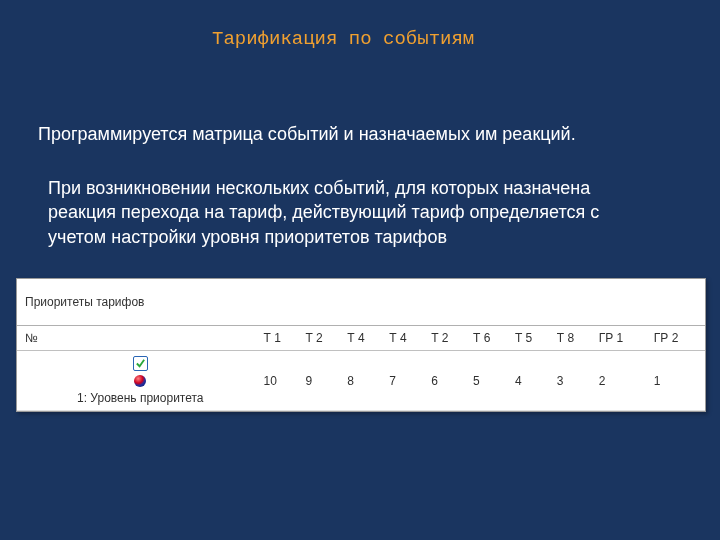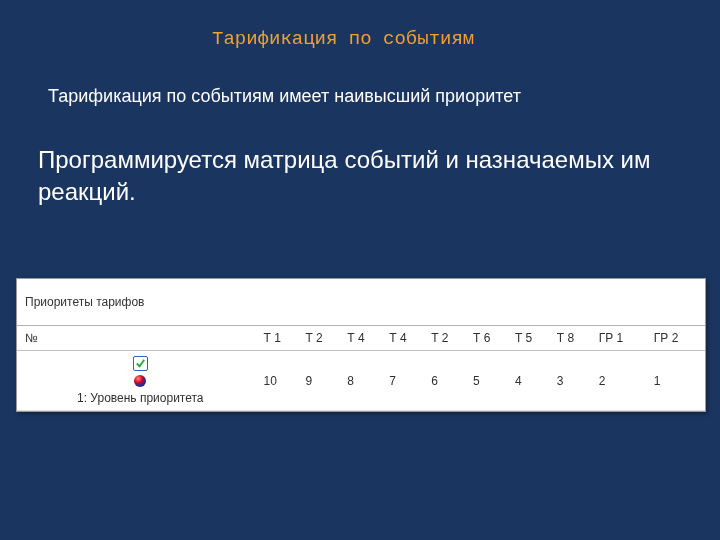--- a/index.html
+++ b/index.html
@@ -28,24 +28,24 @@
   .p1 {
     position: absolute;
     top: 84px;
     left: 48px;
     width: 620px;
     font-size: 18px;
     line-height: 1.35;
   }
   .p2 {
     position: absolute;
-    top: 144px;
+    top: 122px;
     left: 38px;
     width: 640px;
-    font-size: 24px;
+    font-size: 18px;
     line-height: 1.35;
   }
   .p3 {
     position: absolute;
     top: 176px;
     left: 48px;
     width: 610px;
     font-size: 18px;
     line-height: 1.35;
   }
@@ -125,22 +125,22 @@
     flex-shrink: 0;
   }
 </style>
 </head>
 <body>
 
 <div class="slide">
 
   <div class="title">Тарификация по событиям</div>
 
-  <div class="p1">Тарификация по событиям имеет наивысший приоритет</div>
   <div class="p2">Программируется матрица событий и назначаемых им реакций.</div>
+  <div class="p3">При возникновении нескольких событий, для которых назначена реакция перехода на тариф, действующий тариф определяется с учетом настройки уровня приоритетов тарифов</div>
 
   <div class="panel">
     <div class="panel-title">Приоритеты тарифов</div>
     <table class="grid">
       <colgroup>
         <col class="col-no">
         <col class="col-t">
           <col class="col-t">
           <col class="col-t">
           <col class="col-t">

